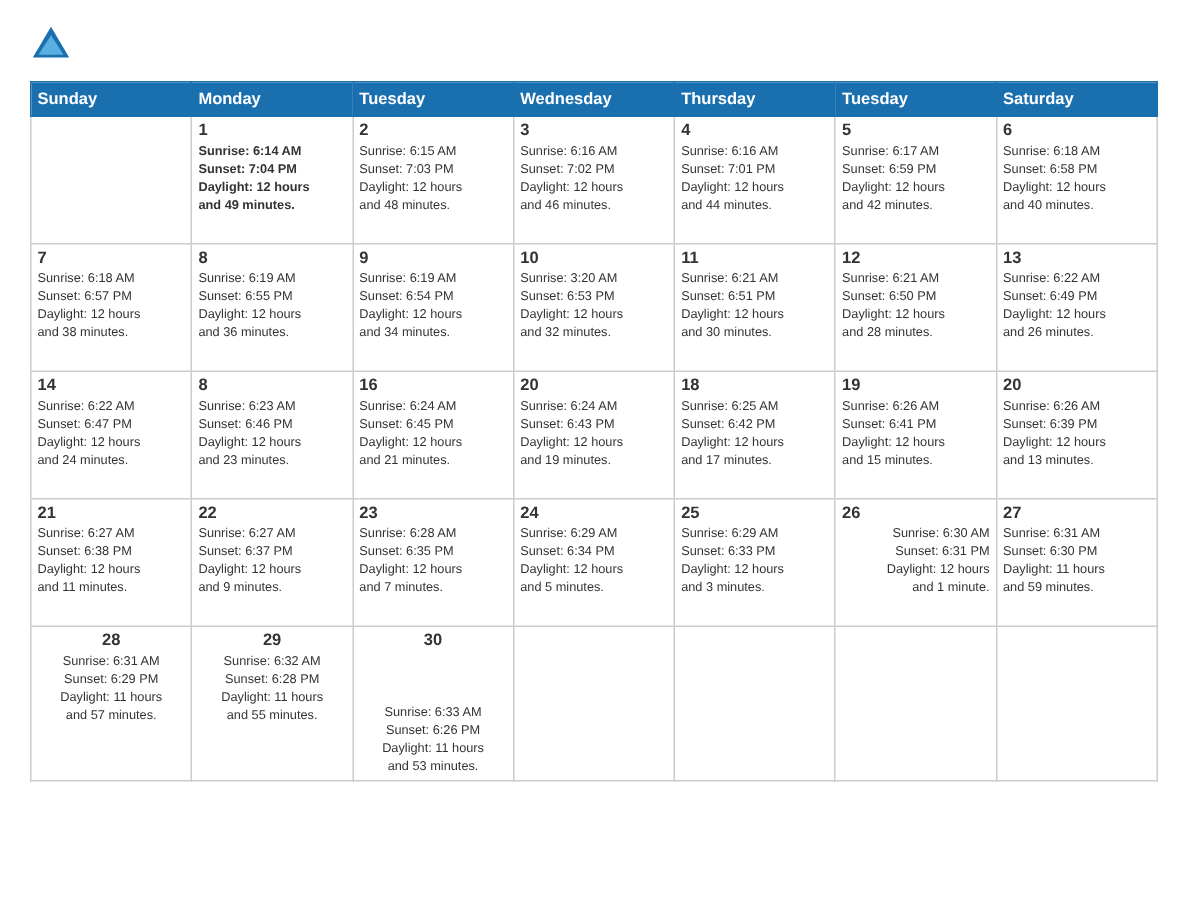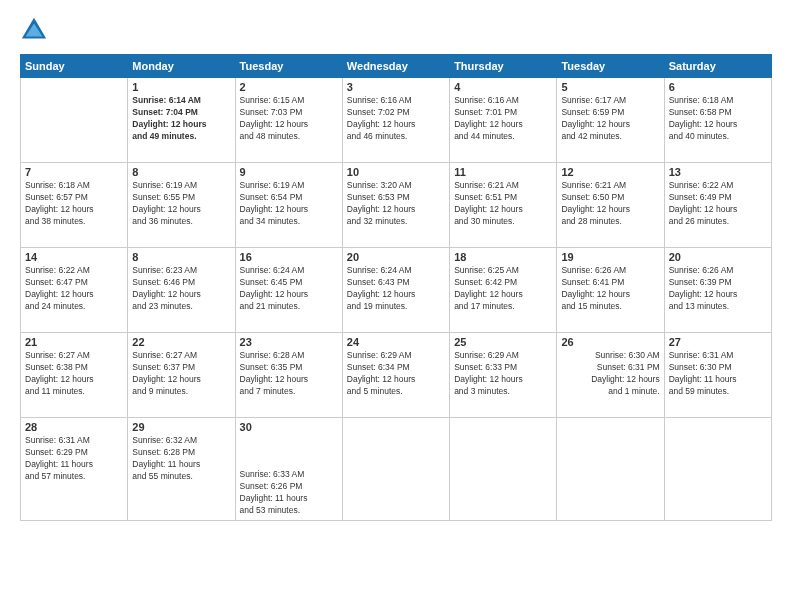--- a/index.html
+++ b/index.html
@@ -94,20 +94,21 @@
     .cell-text {
       font-size: 8.5px;
       line-height: 1.4;
       color: #333;
     }
     .empty-cell {
       background: #fff;
     }
     tr:last-child td {
       height: 70px;
+      text-align: center;
     }
   </style>
 </head>
 <body>
 
 <div class="page">
   <div class="header">
     <div class="logo">
       <svg class="logo-icon" viewBox="0 0 30 30">
         <polygon points="15,2 28,24 2,24" fill="#1a6faf"></polygon>

